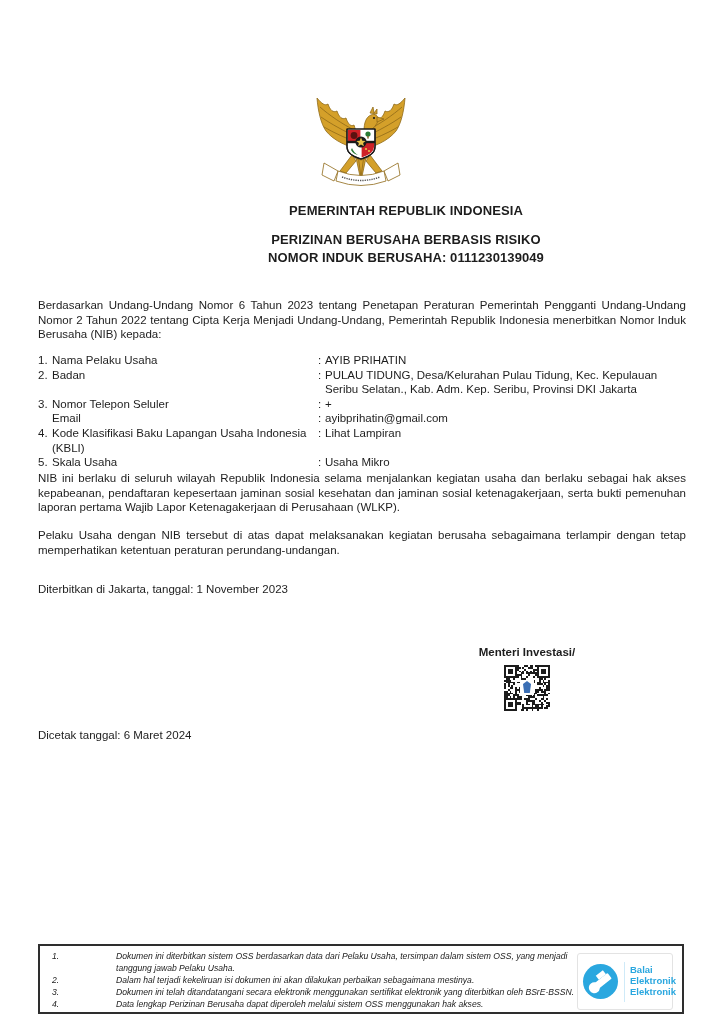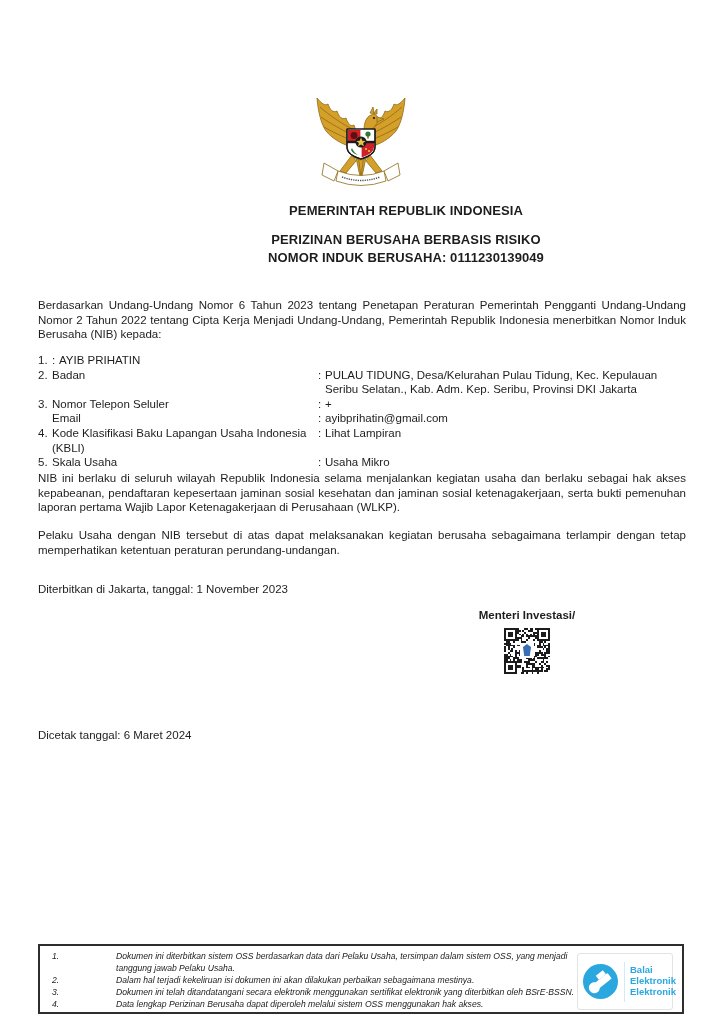--- a/index.html
+++ b/index.html
@@ -28,21 +28,21 @@
   .fval{flex:1;display:flex;}
   .fcolon{flex:none;width:7px;}
   .ftext{flex:1;}
 
   .para1{position:absolute;left:38px;top:471px;width:648px;}
   .para2{position:absolute;left:38px;top:528px;width:648px;}
   .issued{position:absolute;left:38px;top:582px;width:648px;}
 
   .sig{position:absolute;left:378px;top:608px;width:298px;text-align:center;
        font-size:11.5px;line-height:14.5px;}
-  .sig .sigline{font-weight:bold;}
+  .sig .sigline{font-weight:bold;margin-top:37px;}
   .qrwrap{position:relative;width:46px;height:46px;margin:5px auto 3px auto;}
   .qrwrap svg{width:46px;height:46px;display:block;}
   .qr-center-icon{position:absolute;left:16px;top:15px;width:14px;height:15px;
        background:#fff;display:flex;align-items:center;justify-content:center;}
   .qr-center-icon .glyph{width:10px;height:12px;background:#3b6fb5;
        clip-path:polygon(50% 0,90% 25%,78% 100%,22% 100%,10% 25%);}
   .signote{font-weight:normal;}
 
   .printed{position:absolute;left:38px;top:728px;width:648px;}
 
@@ -130,20 +130,21 @@
 
   <div class="title t1">PEMERINTAH REPUBLIK INDONESIA</div>
   <div class="title t2">PERIZINAN BERUSAHA BERBASIS RISIKO</div>
   <div class="title t3"><span>NOMOR INDUK BERUSAHA:</span> <span>0111230139049</span></div>
 
   <div class="intro bodytext justify">Berdasarkan Undang-Undang Nomor 6 Tahun 2023 tentang Penetapan Peraturan Pemerintah Pengganti Undang-Undang Nomor 2 Tahun 2022 tentang Cipta Kerja Menjadi Undang-Undang, Pemerintah Republik Indonesia menerbitkan Nomor Induk Berusaha (NIB) kepada:</div>
 
   <div class="fields bodytext">
     <div class="frow">
       <div class="fnum">1.</div>
+      <div class="flabel">Nama Pelaku Usaha</div>
       <div class="fval">
           <div class="fcolon">:</div>
           <div class="ftext">AYIB PRIHATIN</div>
         </div>
     </div>
     <div class="frow">
       <div class="fnum">2.</div>
       <div class="flabel">Badan</div>
       <div class="fval">
           <div class="fcolon">:</div>

